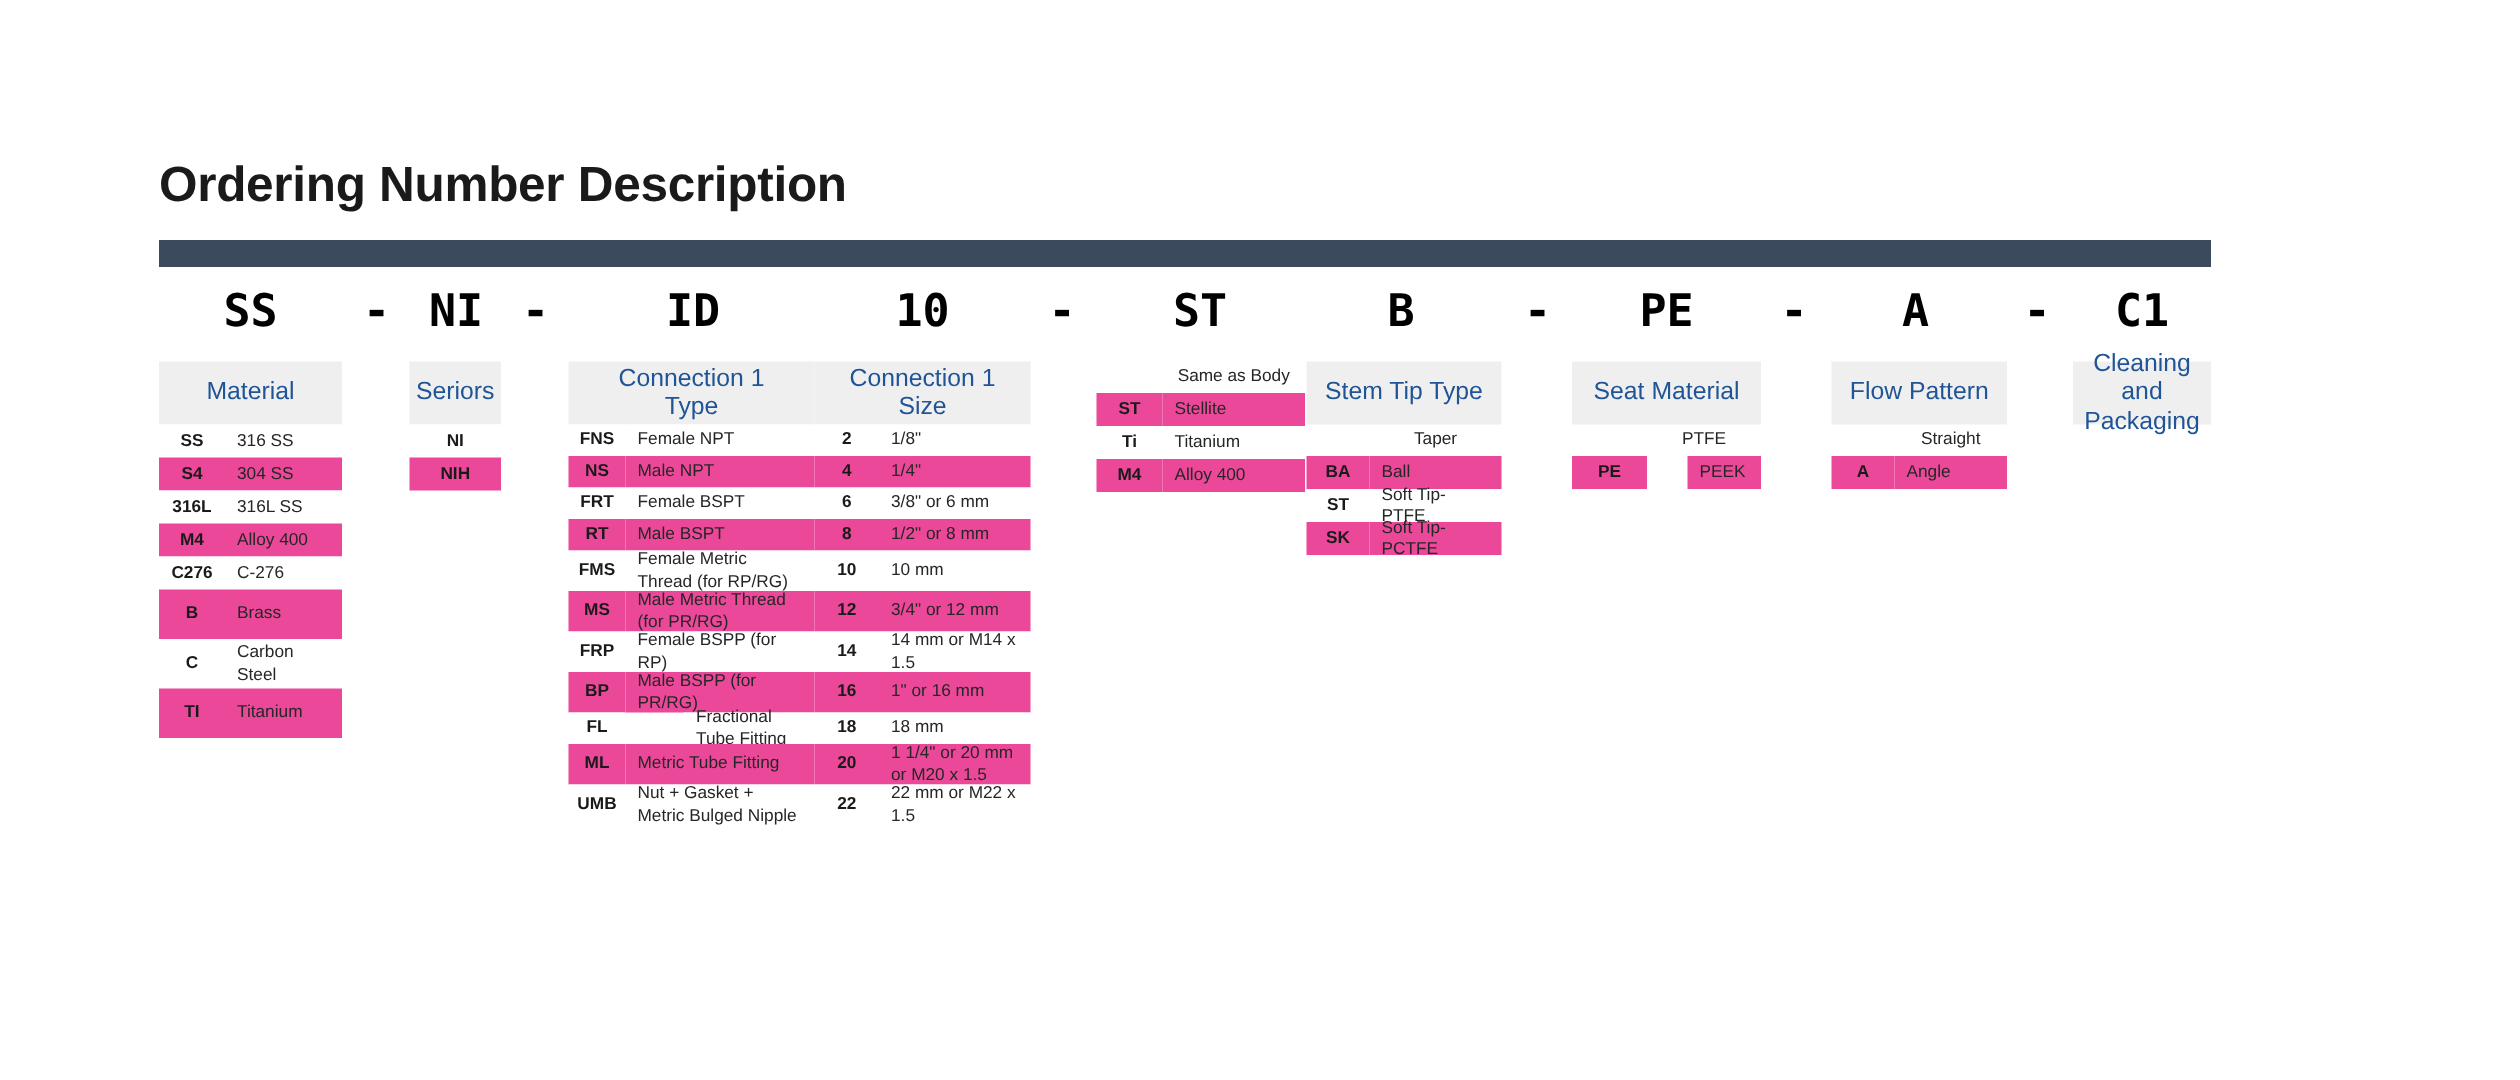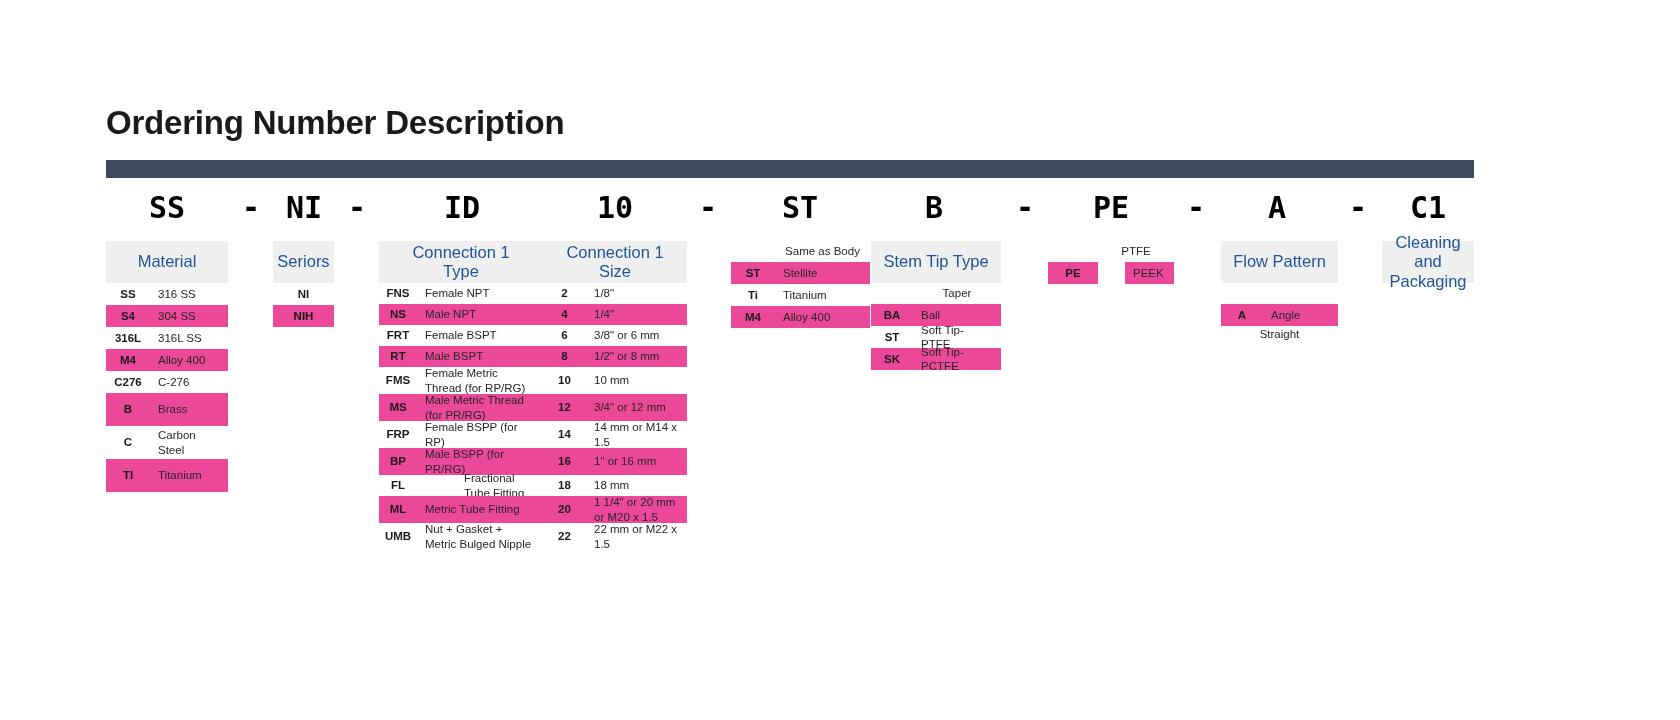--- a/index.html
+++ b/index.html
@@ -356,37 +356,40 @@
             <div class="cell code" style="width: 42px; flex: 0 0 42px;">ST</div>
             <div class="cell desc" style="flex: 1 1 auto;">Soft Tip-PTFE</div>
           </div>
           <div class="row shaded" style="height: 22px;">
             <div class="cell code" style="width: 42px; flex: 0 0 42px;">SK</div>
             <div class="cell desc" style="flex: 1 1 auto;">Soft Tip-PCTFE</div>
           </div>
         </div>
       </div>
       <div class="col-group" style="left: 1048px; width: 126px;">
+        <div class="col-header" style="height: 42px; width: 126px;">
+          <span>Seat Material</span>
+        </div>
         <div class="col-rows">
           <div class="row nocode" style="height: 21px;">
             <div class="cell code" style="width: 50px; flex: 0 0 50px; background: transparent;"></div>
             <div class="cell desc center" style="flex: 1 1 auto; background: transparent;">PTFE</div>
           </div>
           <div class="row shaded" style="height: 22px;">
             <div class="cell code" style="width: 50px; flex: 0 0 50px;">PE</div>
             <div class="cell desc" style="flex: 1 1 auto; margin-left: 27px;">PEEK</div>
           </div>
         </div>
       </div>
       <div class="col-group" style="left: 1221px; width: 117px;">
         <div class="col-header" style="height: 42px; width: 117px;">
           <span>Flow Pattern</span>
         </div>
         <div class="col-rows">
-          <div class="row nocode" style="height: 21px; flex-direction: column;">
+          <div class="row nocode" style="height: 21px;">
             <div class="cell code" style="width: 42px; flex: 0 0 42px; background: transparent;"></div>
             <div class="cell desc center" style="flex: 1 1 auto; background: transparent;">Straight</div>
           </div>
           <div class="row shaded" style="height: 22px;">
             <div class="cell code" style="width: 42px; flex: 0 0 42px;">A</div>
             <div class="cell desc" style="flex: 1 1 auto;">Angle</div>
           </div>
         </div>
       </div>
       <div class="col-group" style="left: 1382px; width: 92px;">

